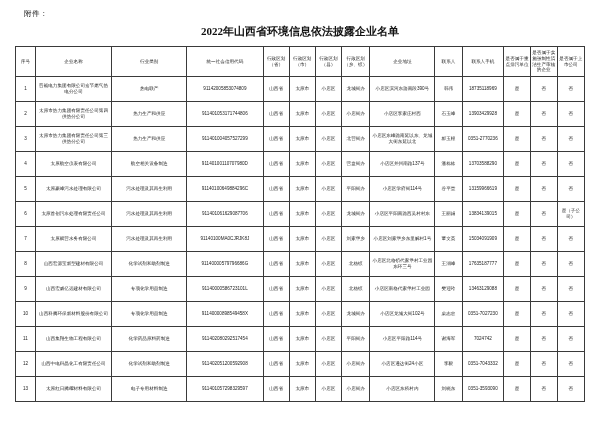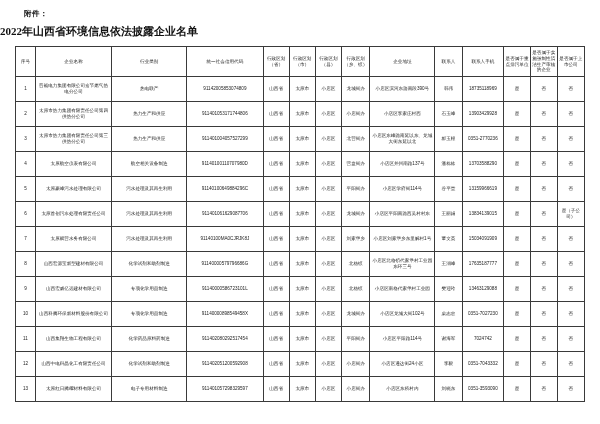--- a/index.html
+++ b/index.html
@@ -9,26 +9,25 @@
     font-family:"Liberation Sans","DejaVu Sans",sans-serif;
     color:#111;
     position:relative;
     overflow:hidden;
   }
   .attachment{
     position:absolute;
     top:9px;left:24px;
     font-size:7.5px;
     letter-spacing:0.5px;
-    font-weight:bold;
   }
   .doc-title{
     position:absolute;
     top:24px;left:0;right:0;
-    text-align:left;
+    text-align:center;
     font-size:11px;
     font-weight:bold;
     font-family:"Liberation Serif","DejaVu Serif",serif;
   }
   .table-wrap{
     position:absolute;
     top:46px;left:15px;
     width:570px;
   }
   table{

